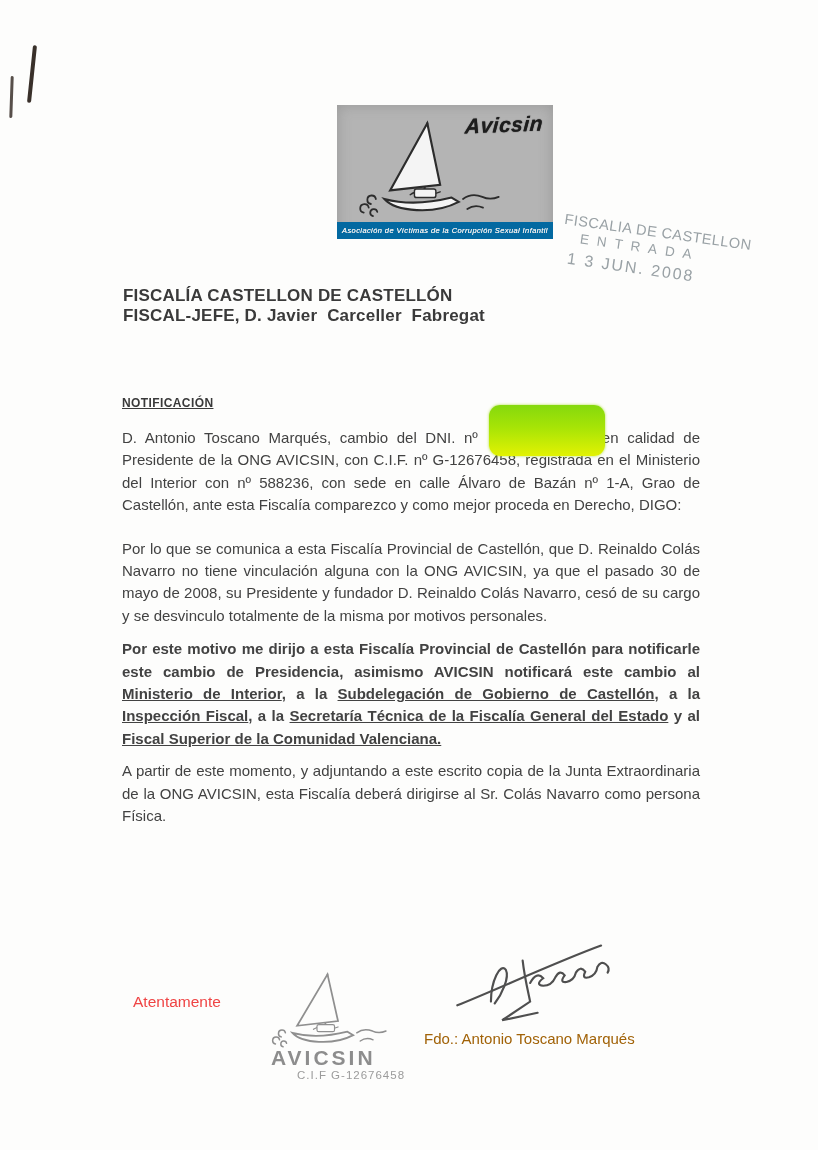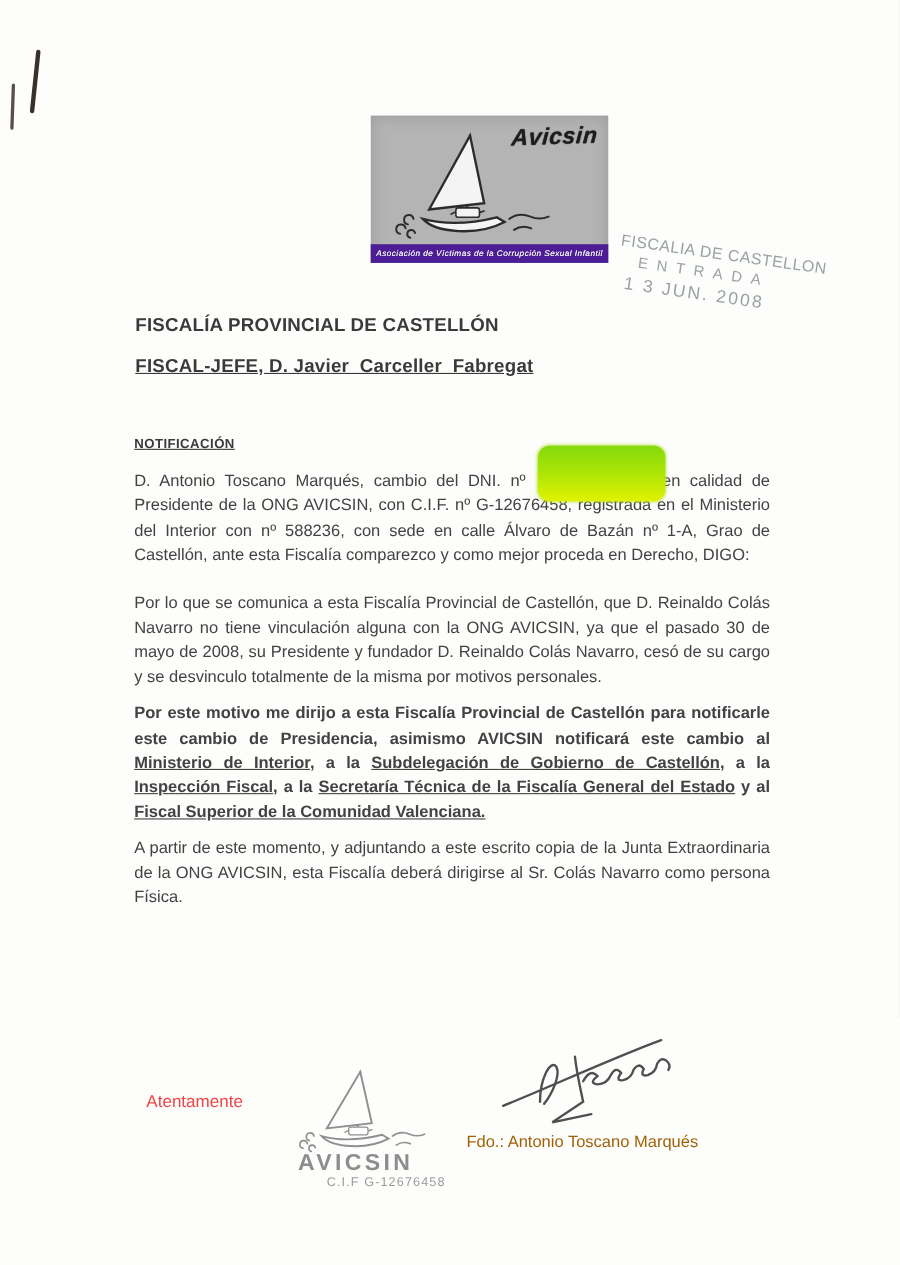--- a/index.html
+++ b/index.html
@@ -24,42 +24,42 @@
   }
   .logo-brand{
     position:absolute;right:10px;top:8px;
     font-size:21px;font-weight:bold;font-style:italic;
     color:#1d1d1d;letter-spacing:.5px;transform:rotate(-2deg) skewX(-6deg);
     text-shadow:0 0 1px #1d1d1d;
   }
   .logo-boat{position:absolute;left:6px;top:14px;}
   .logo-bar{
     position:absolute;left:0;bottom:0;width:100%;height:17px;
-    background:#4c1d95;color:#e9e9e9;
+    background:#0369a1;color:#e9e9e9;
     font-size:7.5px;font-style:italic;letter-spacing:.4px;
     display:flex;align-items:center;justify-content:center;
     text-shadow:0 0 .5px #fff;
   }
 
   
   .stamp{
     position:absolute;left:566px;top:210px;width:250px;
     transform:rotate(8deg);transform-origin:left top;
     color:#99a1a5;line-height:1.25;
   }
   .stamp .s1{font-size:14.5px;letter-spacing:.5px;}
   .stamp .s2{font-size:13.5px;letter-spacing:8px;margin-left:18px;margin-top:1px;}
   .stamp .s3{font-size:16px;letter-spacing:2px;margin-left:8px;margin-top:2px;}
 
   
   .recipient{position:absolute;left:123px;top:286px;width:600px;color:#3a3a3a;}
   .recipient .r1,.recipient .r2{
     font-size:17px;font-weight:bold;letter-spacing:.2px;white-space:pre-wrap;
   }
-  .recipient .r2{margin-top:17px;text-decoration:underline;}
+  .recipient .r2{}
 
   
   .content{position:absolute;left:122px;top:396px;width:578px;}
   .section-title{
     font-size:12px;font-weight:bold;letter-spacing:.4px;
     text-decoration:underline;color:#3a3a3a;
   }
   .content p{
     margin:0;text-align:justify;
     font-size:15px;line-height:22.4px;color:#424242;
@@ -125,21 +125,21 @@
     <div class="logo-bar">Asociación de Víctimas de la Corrupción Sexual Infantil</div>
   </div>
 
   <div class="stamp">
     <div class="s1">FISCALIA DE CASTELLON</div>
     <div class="s2">ENTRADA</div>
     <div class="s3">1 3 JUN. 2008</div>
   </div>
 
   <div class="recipient">
-    <div class="r1">FISCALÍA PROVINCIAL DE CASTELLÓN</div>
+    <div class="r1">FISCALÍA CASTELLON DE CASTELLÓN</div>
     <div class="r2">FISCAL-JEFE, D. Javier  Carceller  Fabregat</div>
   </div>
 
   <div class="content">
     <div class="section-title">NOTIFICACIÓN</div>
 
     <p class="p1"><span>D. Antonio Toscano  Marqués, cambio del DNI. nº</span><span class="redaction-gap"></span><span>en calidad de Presidente de la ONG AVICSIN, con C.I.F. nº G-12676458, registrada en el Ministerio del Interior con nº 588236, con sede en calle Álvaro de Bazán nº 1-A, Grao de Castellón, ante esta Fiscalía comparezco y como mejor proceda en Derecho, DIGO:</span></p>
 
 
     <p class="p3">Por lo que se comunica a esta Fiscalía Provincial de Castellón, que D. Reinaldo Colás Navarro no tiene vinculación alguna con la ONG AVICSIN, ya que el pasado 30 de mayo de 2008, su Presidente y fundador D. Reinaldo Colás Navarro, cesó de su cargo y se desvinculo totalmente de la misma por motivos personales.</p>

